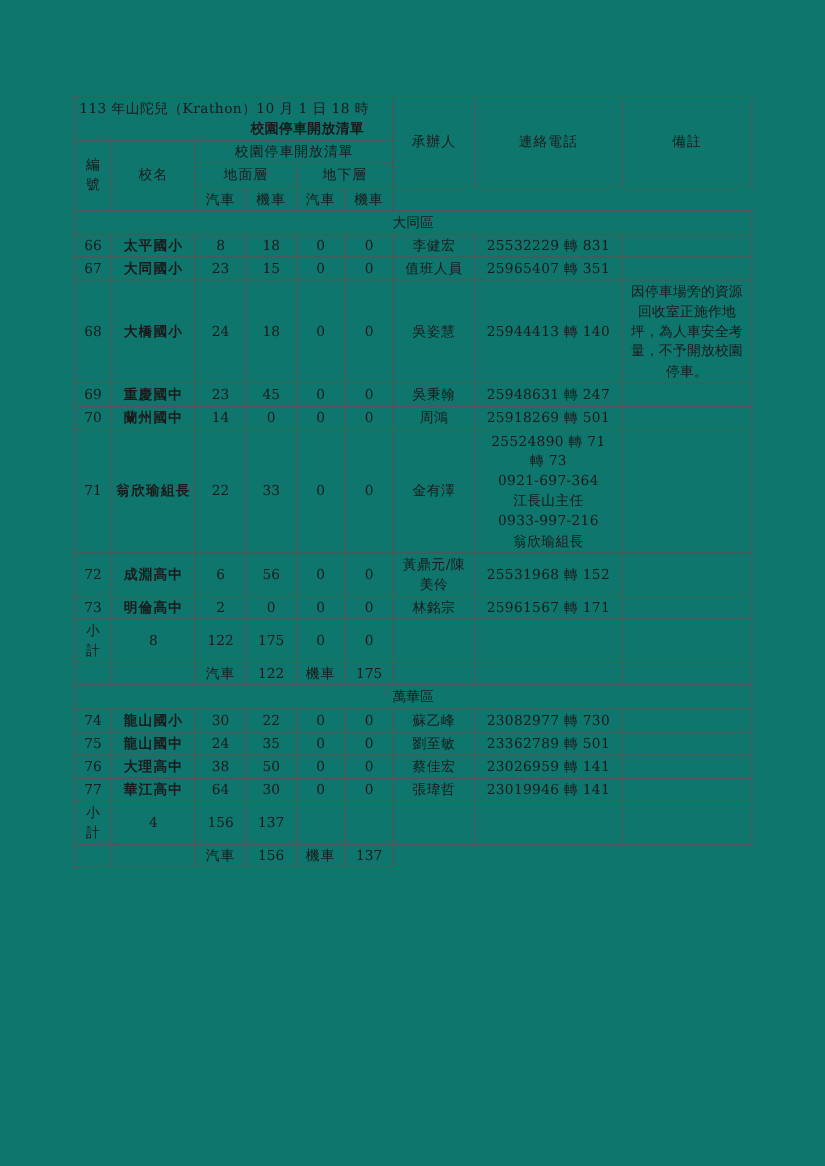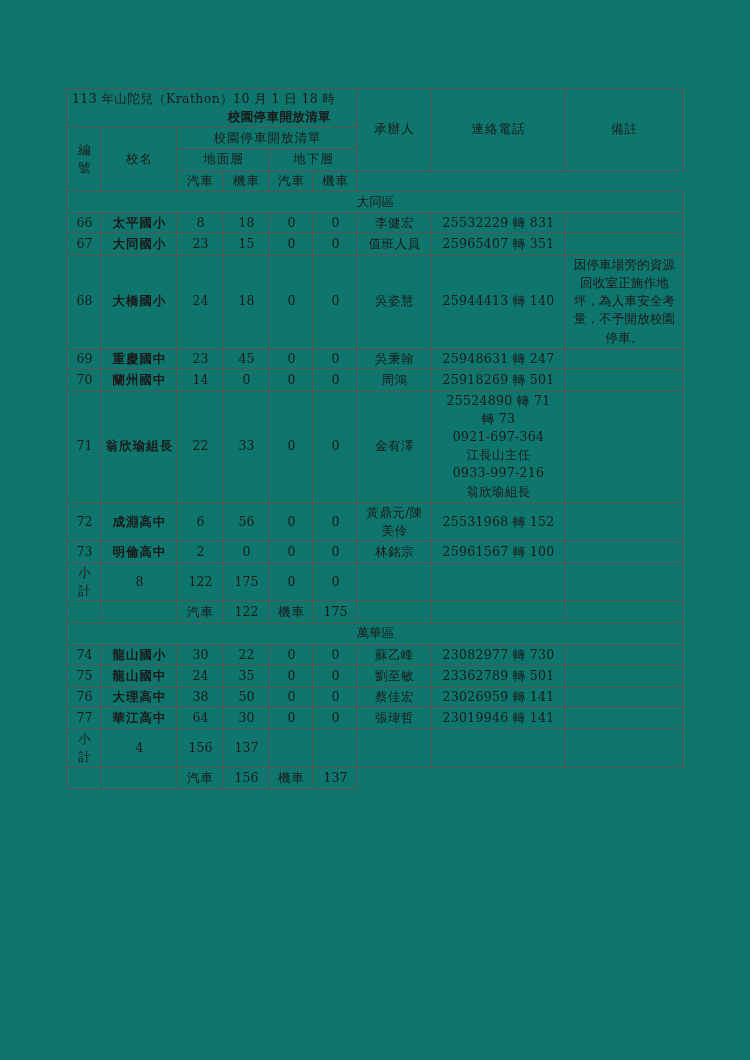--- a/index.html
+++ b/index.html
@@ -231,21 +231,21 @@
           <td class="cell-empty"></td>
         </tr>
         <tr>
           <td class="num">73</td>
           <td class="school">明倫高中</td>
           <td class="num">2</td>
           <td class="num">0</td>
           <td class="num">0</td>
           <td class="num">0</td>
           <td class="person">林銘宗</td>
-          <td class="phone">25961567 轉 100</td>
+          <td class="phone">25961567 轉 171</td>
           <td class="cell-empty"></td>
         </tr>
         <tr>
           <td class="subtotal-label vert2">小<br>計</td>
           <td class="num">8</td>
           <td class="num">122</td>
           <td class="num">175</td>
           <td class="num">0</td>
           <td class="num">0</td>
           <td></td>

